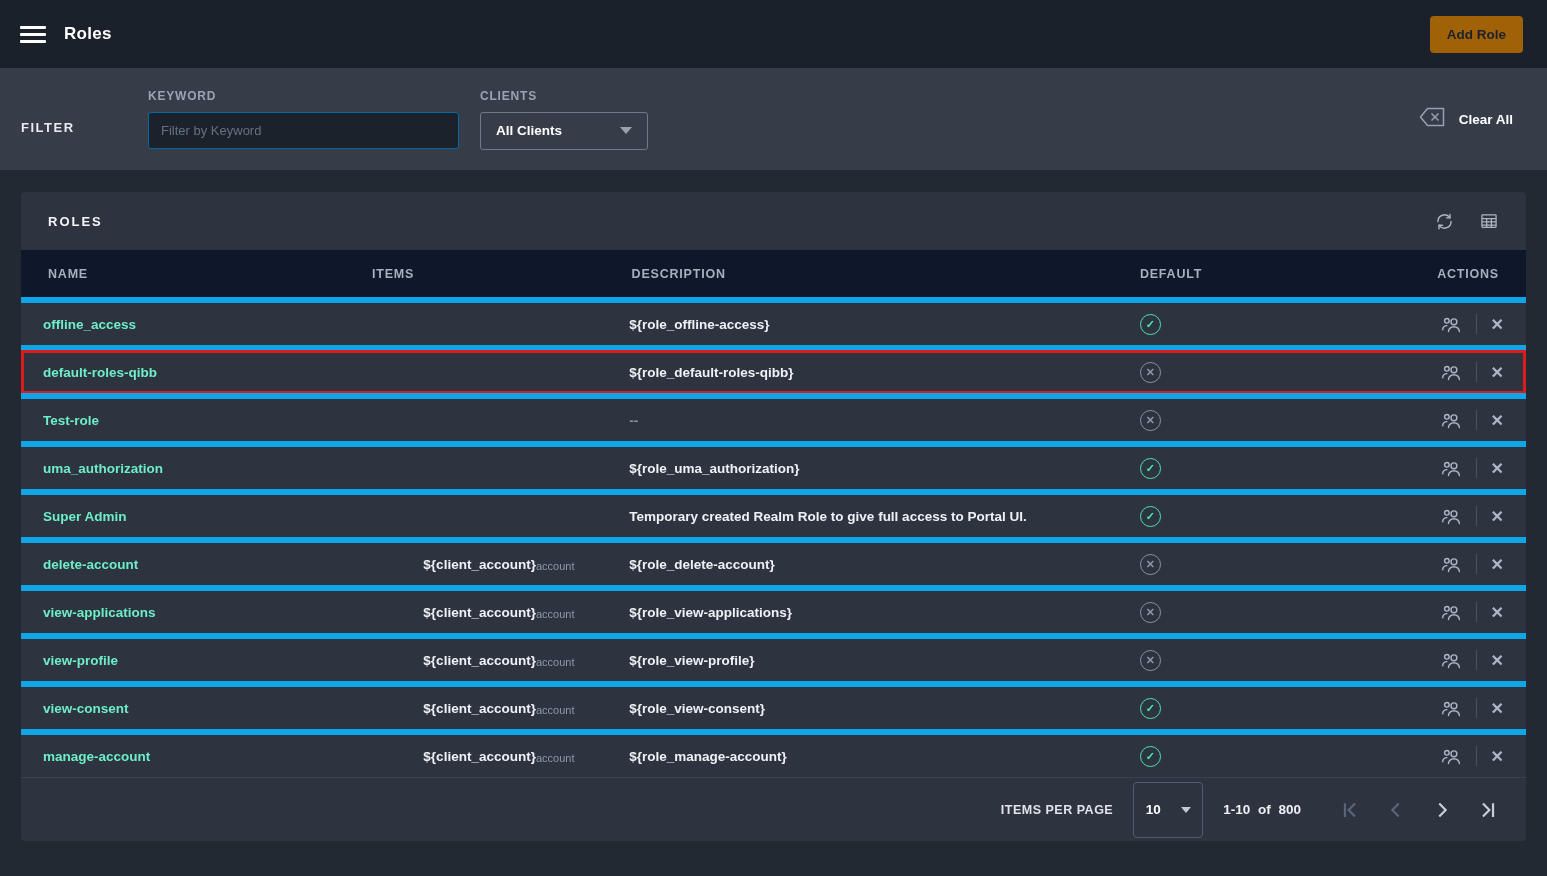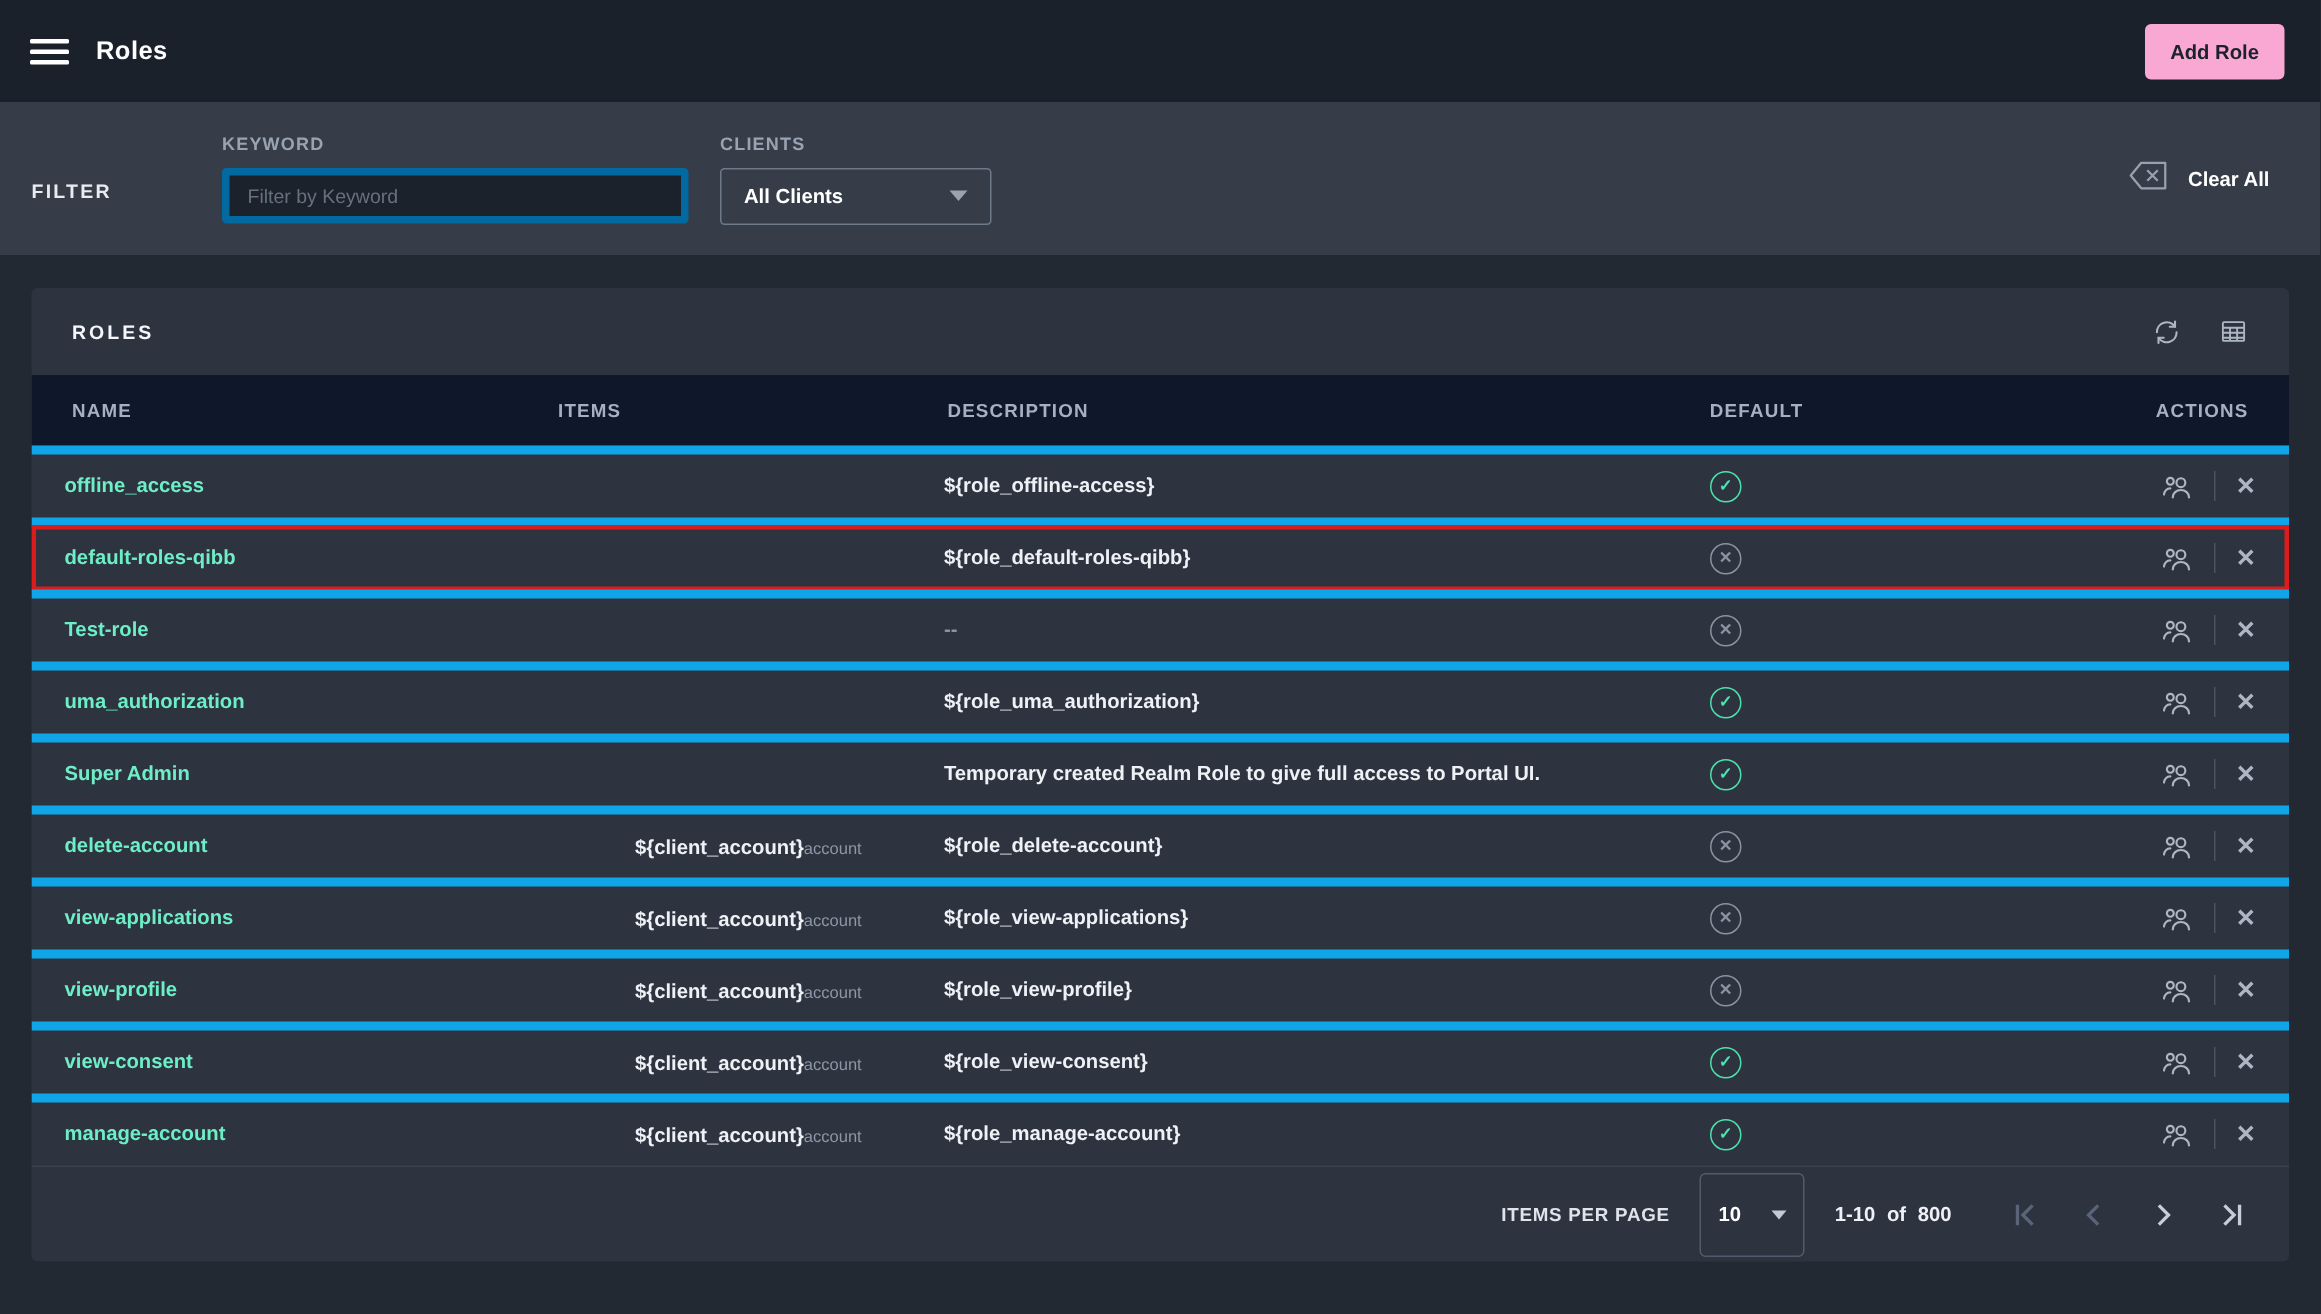--- a/index.html
+++ b/index.html
@@ -7,31 +7,31 @@
   .screen {
     width:1547px; height:876px; position:relative; overflow:hidden;
     background:#232932; font-family:"Liberation Sans", sans-serif;
     color:#eef1f5;
   }
   
   .topbar { height:68px; background:#1b212b; display:flex; align-items:center; padding:0 24px 0 20px; }
   .hamburger { width:26px; cursor:pointer; display:flex; flex-direction:column; gap:4px; }
   .hamburger span { display:block; height:3px; background:#ffffff; border-radius:1px; }
   .topbar-title { margin-left:18px; font-size:17px; font-weight:700; color:#ffffff; letter-spacing:.3px; }
-  .btn-add { margin-left:auto; background:#f9a8d4; color:#1b222c; border:none; border-radius:4px;
+  .btn-add { margin-left:auto; background:#a16207; color:#1b222c; border:none; border-radius:4px;
     height:37px; padding:0 17px; font-family:inherit; font-size:13.5px; font-weight:700; cursor:pointer; }
   
   .filterbar { height:102px; background:#363d49; display:flex; align-items:center; padding:0 34px 0 21px; gap:21px; }
   .flabel { width:106px; font-size:13px; font-weight:700; letter-spacing:1.5px; color:#e8ebf0; padding-top:16px; }
   .field { display:flex; flex-direction:column; }
   .field .lbl { font-size:12px; font-weight:700; letter-spacing:.8px; color:#9aa3b2; margin-bottom:9px; }
-  .kw-input { width:311px; height:37px; background:#1c222c; border:5px solid #0369a1; border-radius:3px;
+  .kw-input { width:311px; height:37px; background:#1c222c; border:1px solid #0369a1; border-radius:3px;
     color:#dfe3ea; font-family:inherit; font-size:13px; padding:0 12px; outline:none; }
   .kw-input::placeholder { color:#667180; }
-  .select-box { width:181px; height:38px; border:1px solid #6e7989; border-radius:3px; background:transparent;
+  .select-box { width:168px; height:38px; border:1px solid #6e7989; border-radius:3px; background:transparent;
     display:flex; align-items:center; justify-content:space-between; padding:0 15px; cursor:pointer; }
   .select-box .val { font-size:13.5px; font-weight:700; color:#ffffff; }
   .tri-down { width:0; height:0; border-left:6px solid transparent; border-right:6px solid transparent; border-top:7px solid #9aa3b2; }
   .clear-all { margin-left:auto; display:flex; align-items:center; gap:14px; cursor:pointer; color:#98a1b0; }
   .clear-all .txt { font-size:13.5px; font-weight:700; color:#ffffff; }
   
   .content { padding:22px 21px 0; }
   .card { background:#2d3440; border-radius:4px; overflow:hidden; }
   .card-head { height:58px; display:flex; align-items:center; padding:0 27px; }
   .card-title { font-size:13px; font-weight:700; letter-spacing:2px; color:#f4f6f9; }

